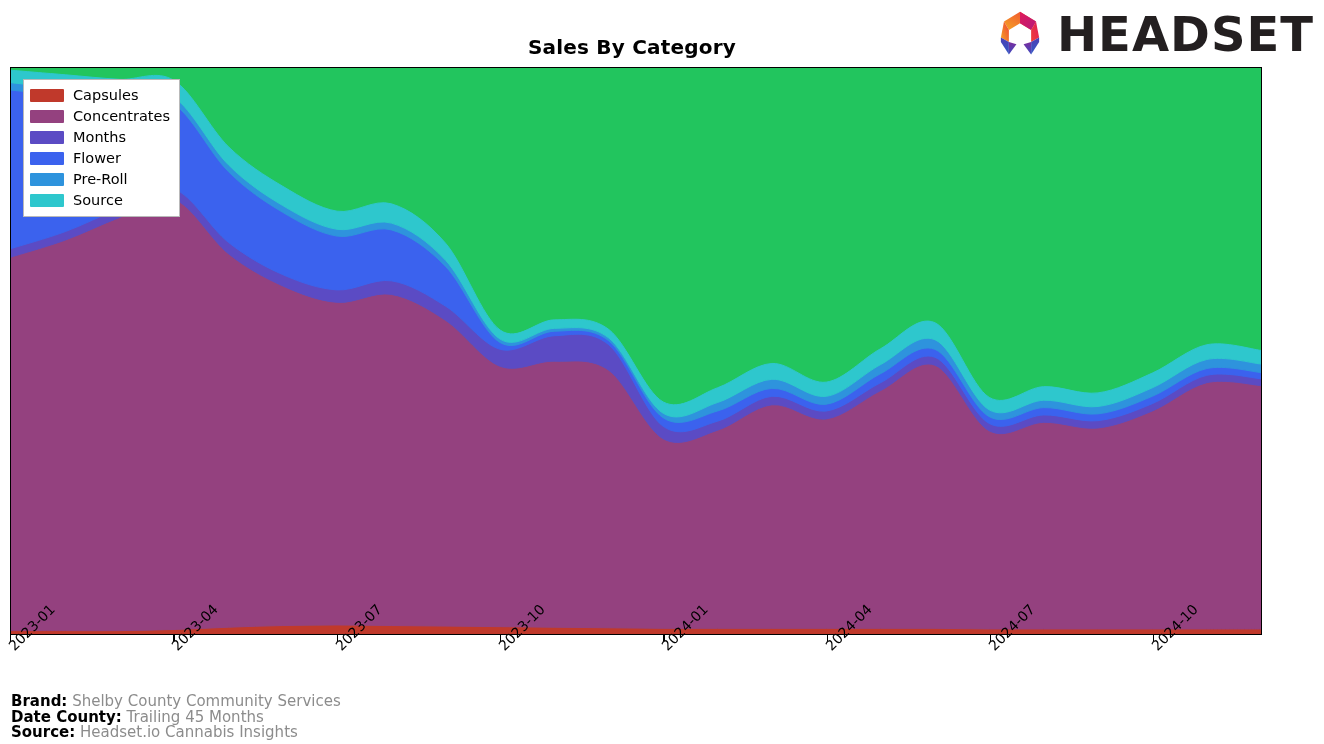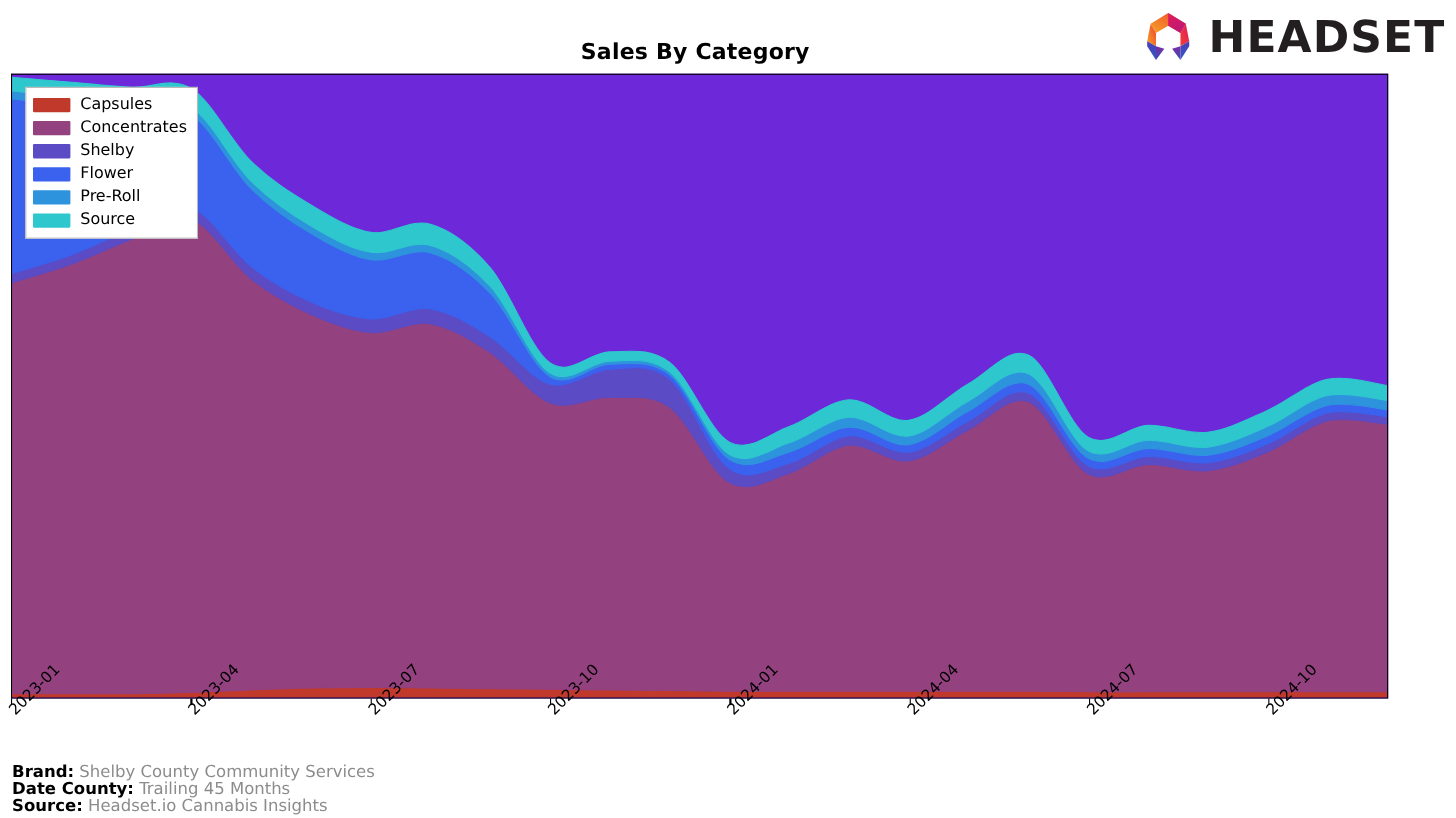--- a/index.html
+++ b/index.html
@@ -20,32 +20,32 @@
     font-size:20px;font-weight:bold;color:#000;
     letter-spacing:.2px;
     line-height:22px;
   }
   .brand-logo{
     position:absolute;right:10px;top:10px;
     height:48px;display:flex;align-items:center;gap:10px;
   }
   .brand-logo .mark{width:54px;height:48px;display:block;}
   .brand-logo .wordmark{
-    font-size:40px;font-weight:bold;color:#231f20;
+    font-size:48px;font-weight:bold;color:#231f20;
     letter-spacing:1px;line-height:40px;
     font-family:"DejaVu Sans","Liberation Sans",sans-serif;
   }
 
   
   .plot-frame{
     position:absolute;left:10px;top:67px;
     width:1252px;height:568px;
     border:1.3px solid #000;
     box-sizing:border-box;
-    background:#6d28d9;
+    background:#22c55e;
     overflow:hidden;
   }
   .plot-svg{position:absolute;left:0;top:0;width:100%;height:100%;display:block;}
 
   
   .legend{
     position:absolute;left:12px;top:11px;
     background:#fff;border:1px solid #b9b9b9;
     padding:5px 9px 5px 6px;
     box-sizing:border-box;
@@ -133,21 +133,21 @@
         <div class="legend-row">
           <span class="legend-swatch" style="background: rgb(192, 57, 43);"></span>
           <span class="legend-label">Capsules</span>
         </div>
         <div class="legend-row">
           <span class="legend-swatch" style="background: rgb(148, 65, 127);"></span>
           <span class="legend-label">Concentrates</span>
         </div>
         <div class="legend-row">
           <span class="legend-swatch" style="background: rgb(91, 75, 196);"></span>
-          <span class="legend-label">Shelby</span>
+          <span class="legend-label">Months</span>
         </div>
         <div class="legend-row">
           <span class="legend-swatch" style="background: rgb(59, 98, 238);"></span>
           <span class="legend-label">Flower</span>
         </div>
         <div class="legend-row">
           <span class="legend-swatch" style="background: rgb(46, 147, 221);"></span>
           <span class="legend-label">Pre-Roll</span>
         </div>
         <div class="legend-row">

